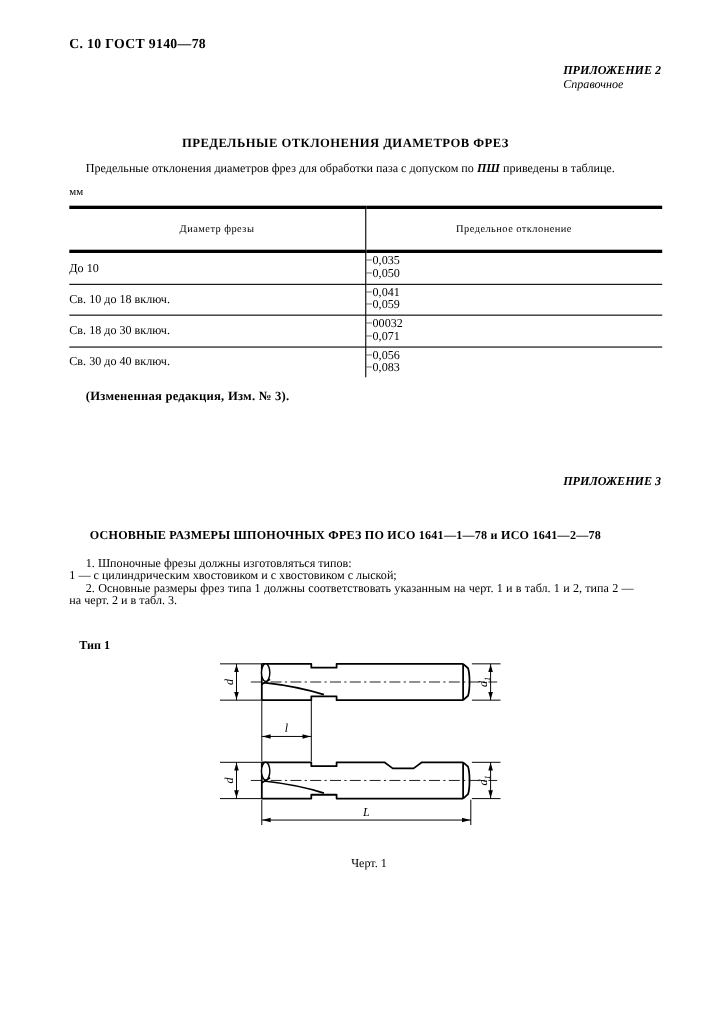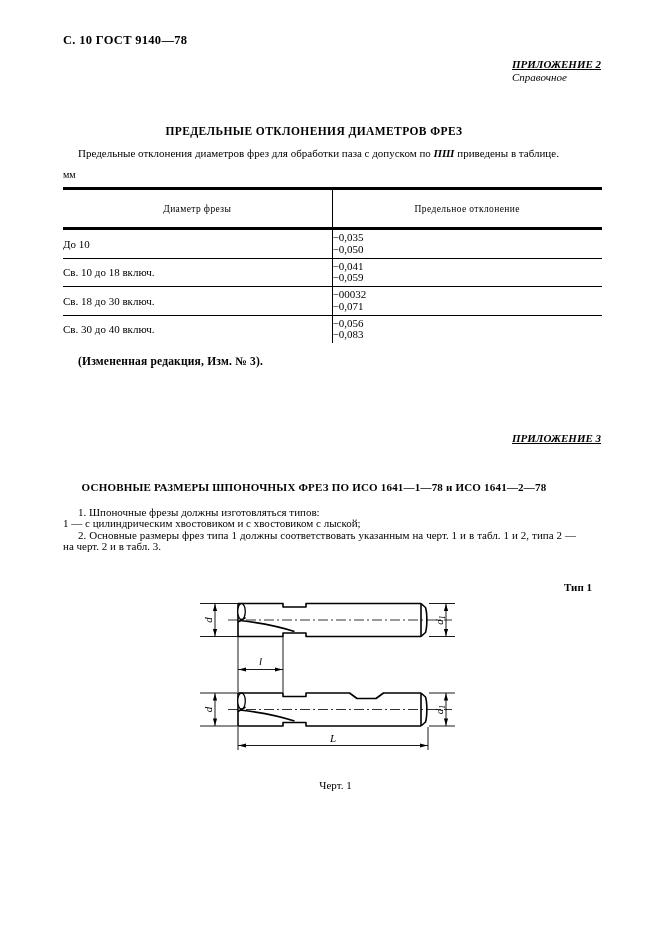--- a/index.html
+++ b/index.html
@@ -4,41 +4,41 @@
 <style>
   html,body{margin:0;padding:0;background:#777;}
   .page{
     position:relative;width:661px;height:936px;background:#ffffff;
     font-family:"Liberation Serif",serif;color:#000;overflow:hidden;
     margin:0 auto;
   }
   .abs{position:absolute;}
   .doc-header{left:63px;top:33px;font-size:12.5px;font-weight:bold;letter-spacing:.3px;}
   .appendix{left:512px;font-size:11px;font-style:italic;line-height:13px;}
-  .appendix .t{font-weight:bold;text-decoration:underline;}
+  .appendix .t{font-weight:bold;}
   .title1{left:63px;top:125px;width:502px;text-align:center;font-size:11.5px;font-weight:bold;letter-spacing:.4px;}
   .intro{left:63px;top:147px;width:514px;font-size:11px;text-indent:15px;}
   .intro .em{font-style:italic;font-weight:bold;}
   .units{left:63px;top:169px;width:520px;text-align:left;font-size:10px;}
   .gtable{left:63px;top:187px;width:539px;border-collapse:collapse;table-layout:fixed;}
   .gtable th,.gtable td{padding:0;margin:0;vertical-align:middle;}
   .gtable thead th{
     border-top:3px solid #000;border-bottom:3px solid #000;height:37px;
     font-weight:normal;font-size:9.5px;letter-spacing:.4px;
   }
   .gtable td{border-bottom:1px solid #000;height:27.5px;font-size:11px;}
   .gtable .c1{border-right:1px solid #000;}
   .gtable tr.last td{border-bottom:none;}
   .dev div{line-height:11.5px;}
   .note{left:78px;top:355px;font-size:11.5px;font-weight:bold;letter-spacing:.2px;}
   .title2{left:63px;top:481px;width:502px;text-align:center;font-size:11px;font-weight:bold;letter-spacing:.2px;}
   .listblock{left:63px;top:507px;width:513px;font-size:11px;line-height:11.3px;}
   .listblock .ind{text-indent:15px;}
   .listblock .just{text-indent:15px;text-align:justify;text-align-last:justify;}
-  .typelabel{left:57px;top:581px;width:535px;text-align:right;font-size:11px;font-weight:bold;font-family:Liberation Serif, serif;}
+  .typelabel{left:72px;top:581px;width:535px;text-align:left;font-size:11px;font-weight:bold;font-family:Liberation Serif, serif;}
   .caption{left:63px;top:779px;width:545px;text-align:center;font-size:11px;}
   svg .thick{stroke:#000;stroke-width:1.6;fill:none;stroke-linejoin:round;}
   svg .thin{stroke:#000;stroke-width:.9;fill:none;}
   svg .arr{fill:#000;stroke:none;}
   svg .cl{stroke:#000;stroke-width:.8;fill:none;stroke-dasharray:10 3 2 3;}
   svg .lens{fill:#fff;stroke:#000;stroke-width:1.3;}
   svg text{font-family:"Liberation Serif",serif;font-style:italic;font-size:11px;fill:#000;stroke:none;}
 </style>
 </head>
 <body>

